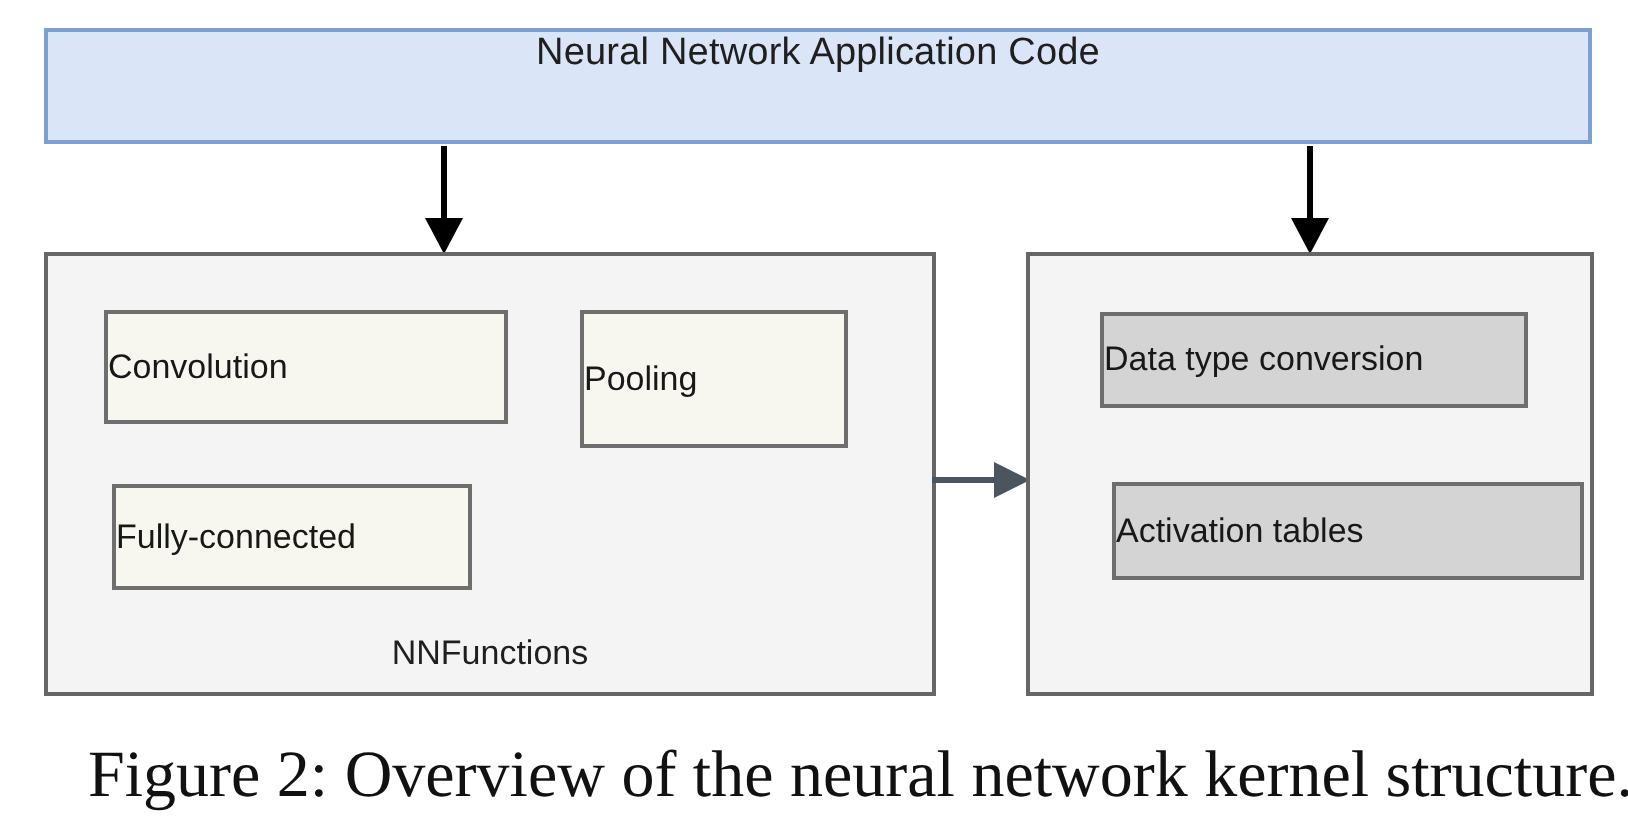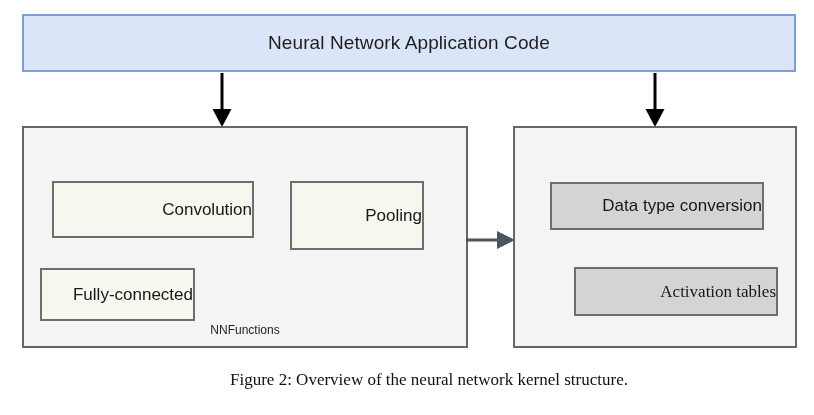--- a/index.html
+++ b/index.html
@@ -20,21 +20,20 @@
   #app-banner {
     position: absolute;
     left: 22px;
     top: 14px;
     width: 774px;
     height: 58px;
     box-sizing: border-box;
     background: #dae5f7;
     border: 2px solid #7d9fd1;
     display: flex;
-    align-items: center;
     justify-content: center;
   }
   #app-banner .banner-label {
     font-size: 19px;
     letter-spacing: 0.1px;
     color: #1f1f1f;
     white-space: nowrap;
   }
 
   
@@ -64,70 +63,69 @@
     width: 284px;
     height: 222px;
     padding-left: 36px;
   }
   .panel-caption {
     position: absolute;
     left: 0;
     right: 0;
     bottom: 9px;
     text-align: center;
-    font-size: 12px;
+    font-size: 17px;
     color: #1f1f1f;
     white-space: nowrap;
   }
 
   
   .node {
     position: absolute;
     box-sizing: border-box;
     border: 2px solid #6e6e6e;
     display: flex;
     align-items: center;
-    justify-content: flex-end;
+    justify-content: flex-start;
     font-size: 17px;
     color: #181818;
     white-space: nowrap;
-    margin-top: 26px;
   }
   .node.cream { background: #f7f7ef; }
   .node.gray  { background: #d4d4d4; }
 
   
   #node-convolution     { left: 28px;  top: 27px;  width: 202px; height: 57px; }
   #node-pooling         { left: 266px; top: 27px;  width: 134px; height: 69px; }
-  #node-fully-connected { left: 16px;  top: 114px; width: 155px; height: 53px; }
+  #node-fully-connected { left: 32px;  top: 114px; width: 180px; height: 53px; }
   #node-activations     { left: 266px; top: 114px; width: 137px; height: 53px; }
 
   
   #node-data-type-conversion { left: 35px; top: 28px;  width: 214px; height: 48px; }
-  #node-activation-tables    { left: 59px; top: 113px; width: 204px; height: 49px; font-family: Liberation Serif, serif; }
+  #node-activation-tables    { left: 41px; top: 113px; width: 236px; height: 49px; }
 
   
   #panel-connector {
     position: absolute;
     left: 466px;
     top: 228px;
     width: 50px;
     height: 24px;
   }
   #panel-connector svg { display: block; }
 
   
   #figure-caption {
     position: absolute;
     left: 0;
     right: 0;
     top: 370px;
     text-align: center;
     font-family: "Liberation Serif", serif;
-    font-size: 17px;
+    font-size: 33px;
     color: #111111;
     white-space: nowrap;
     padding-left: 44px;
   }
 </style>
 </head>
 <body>
 
 <div id="app-banner">
   <span class="banner-label">Neural Network Application Code</span>

